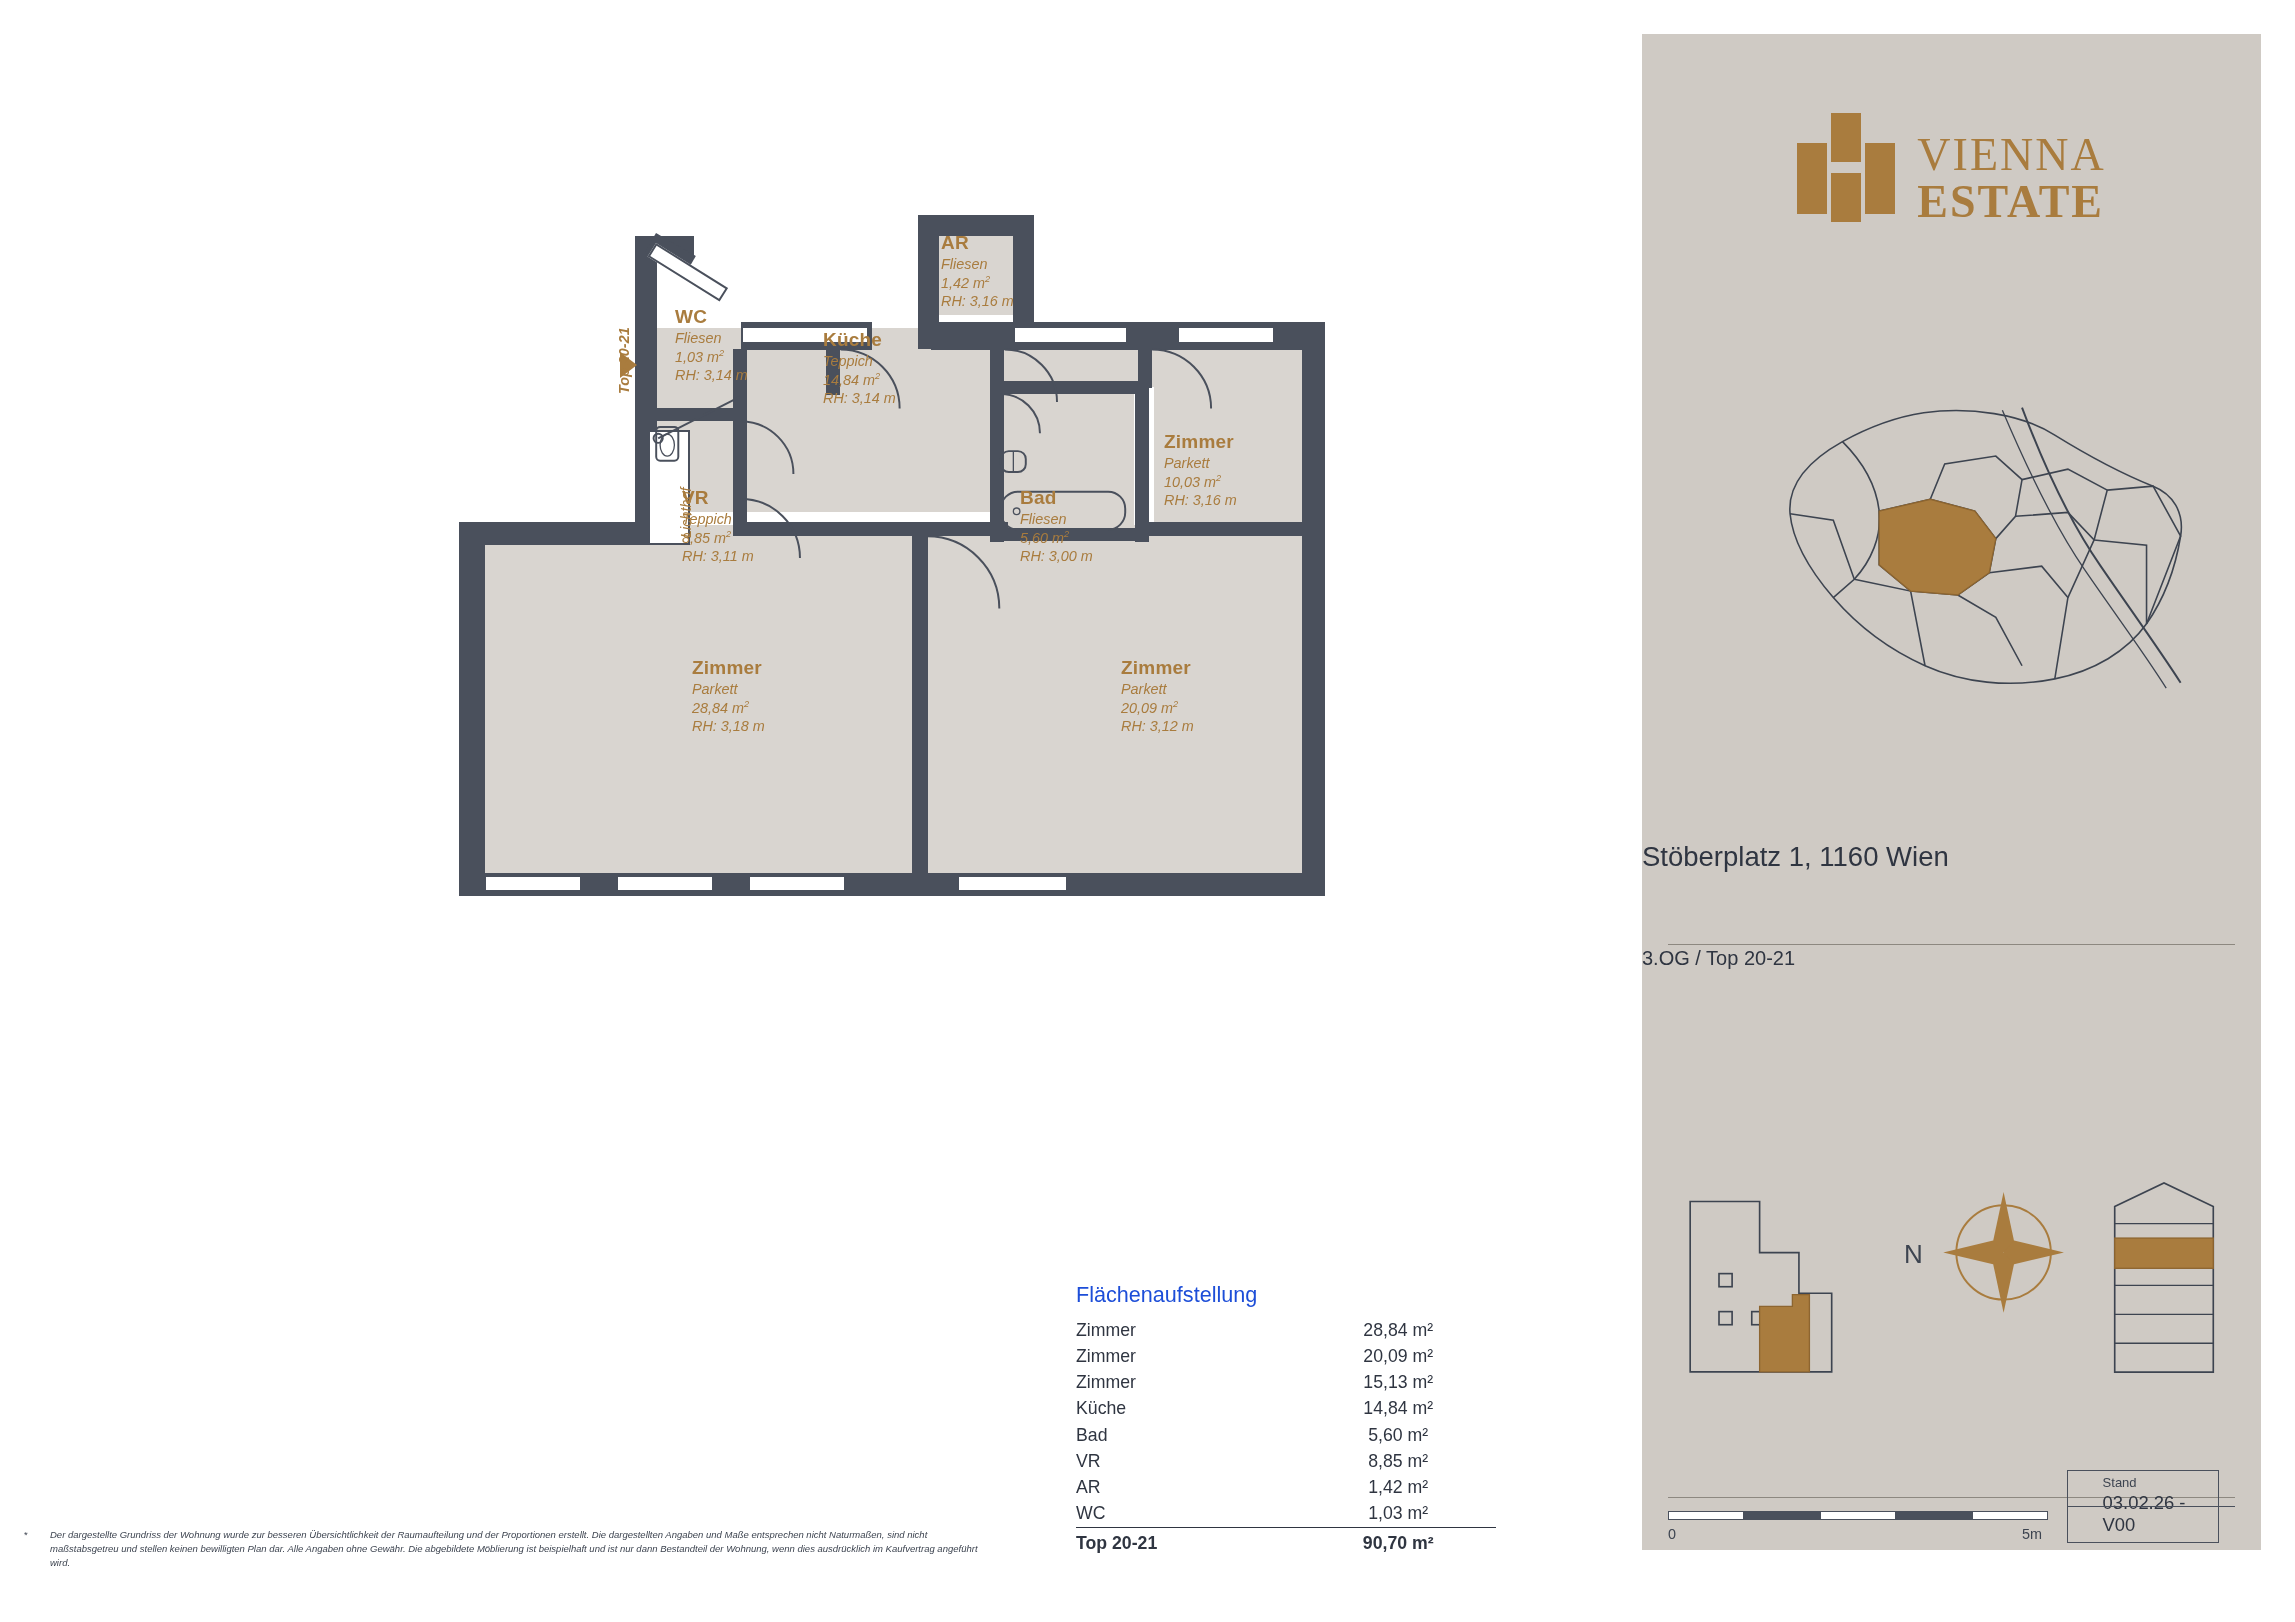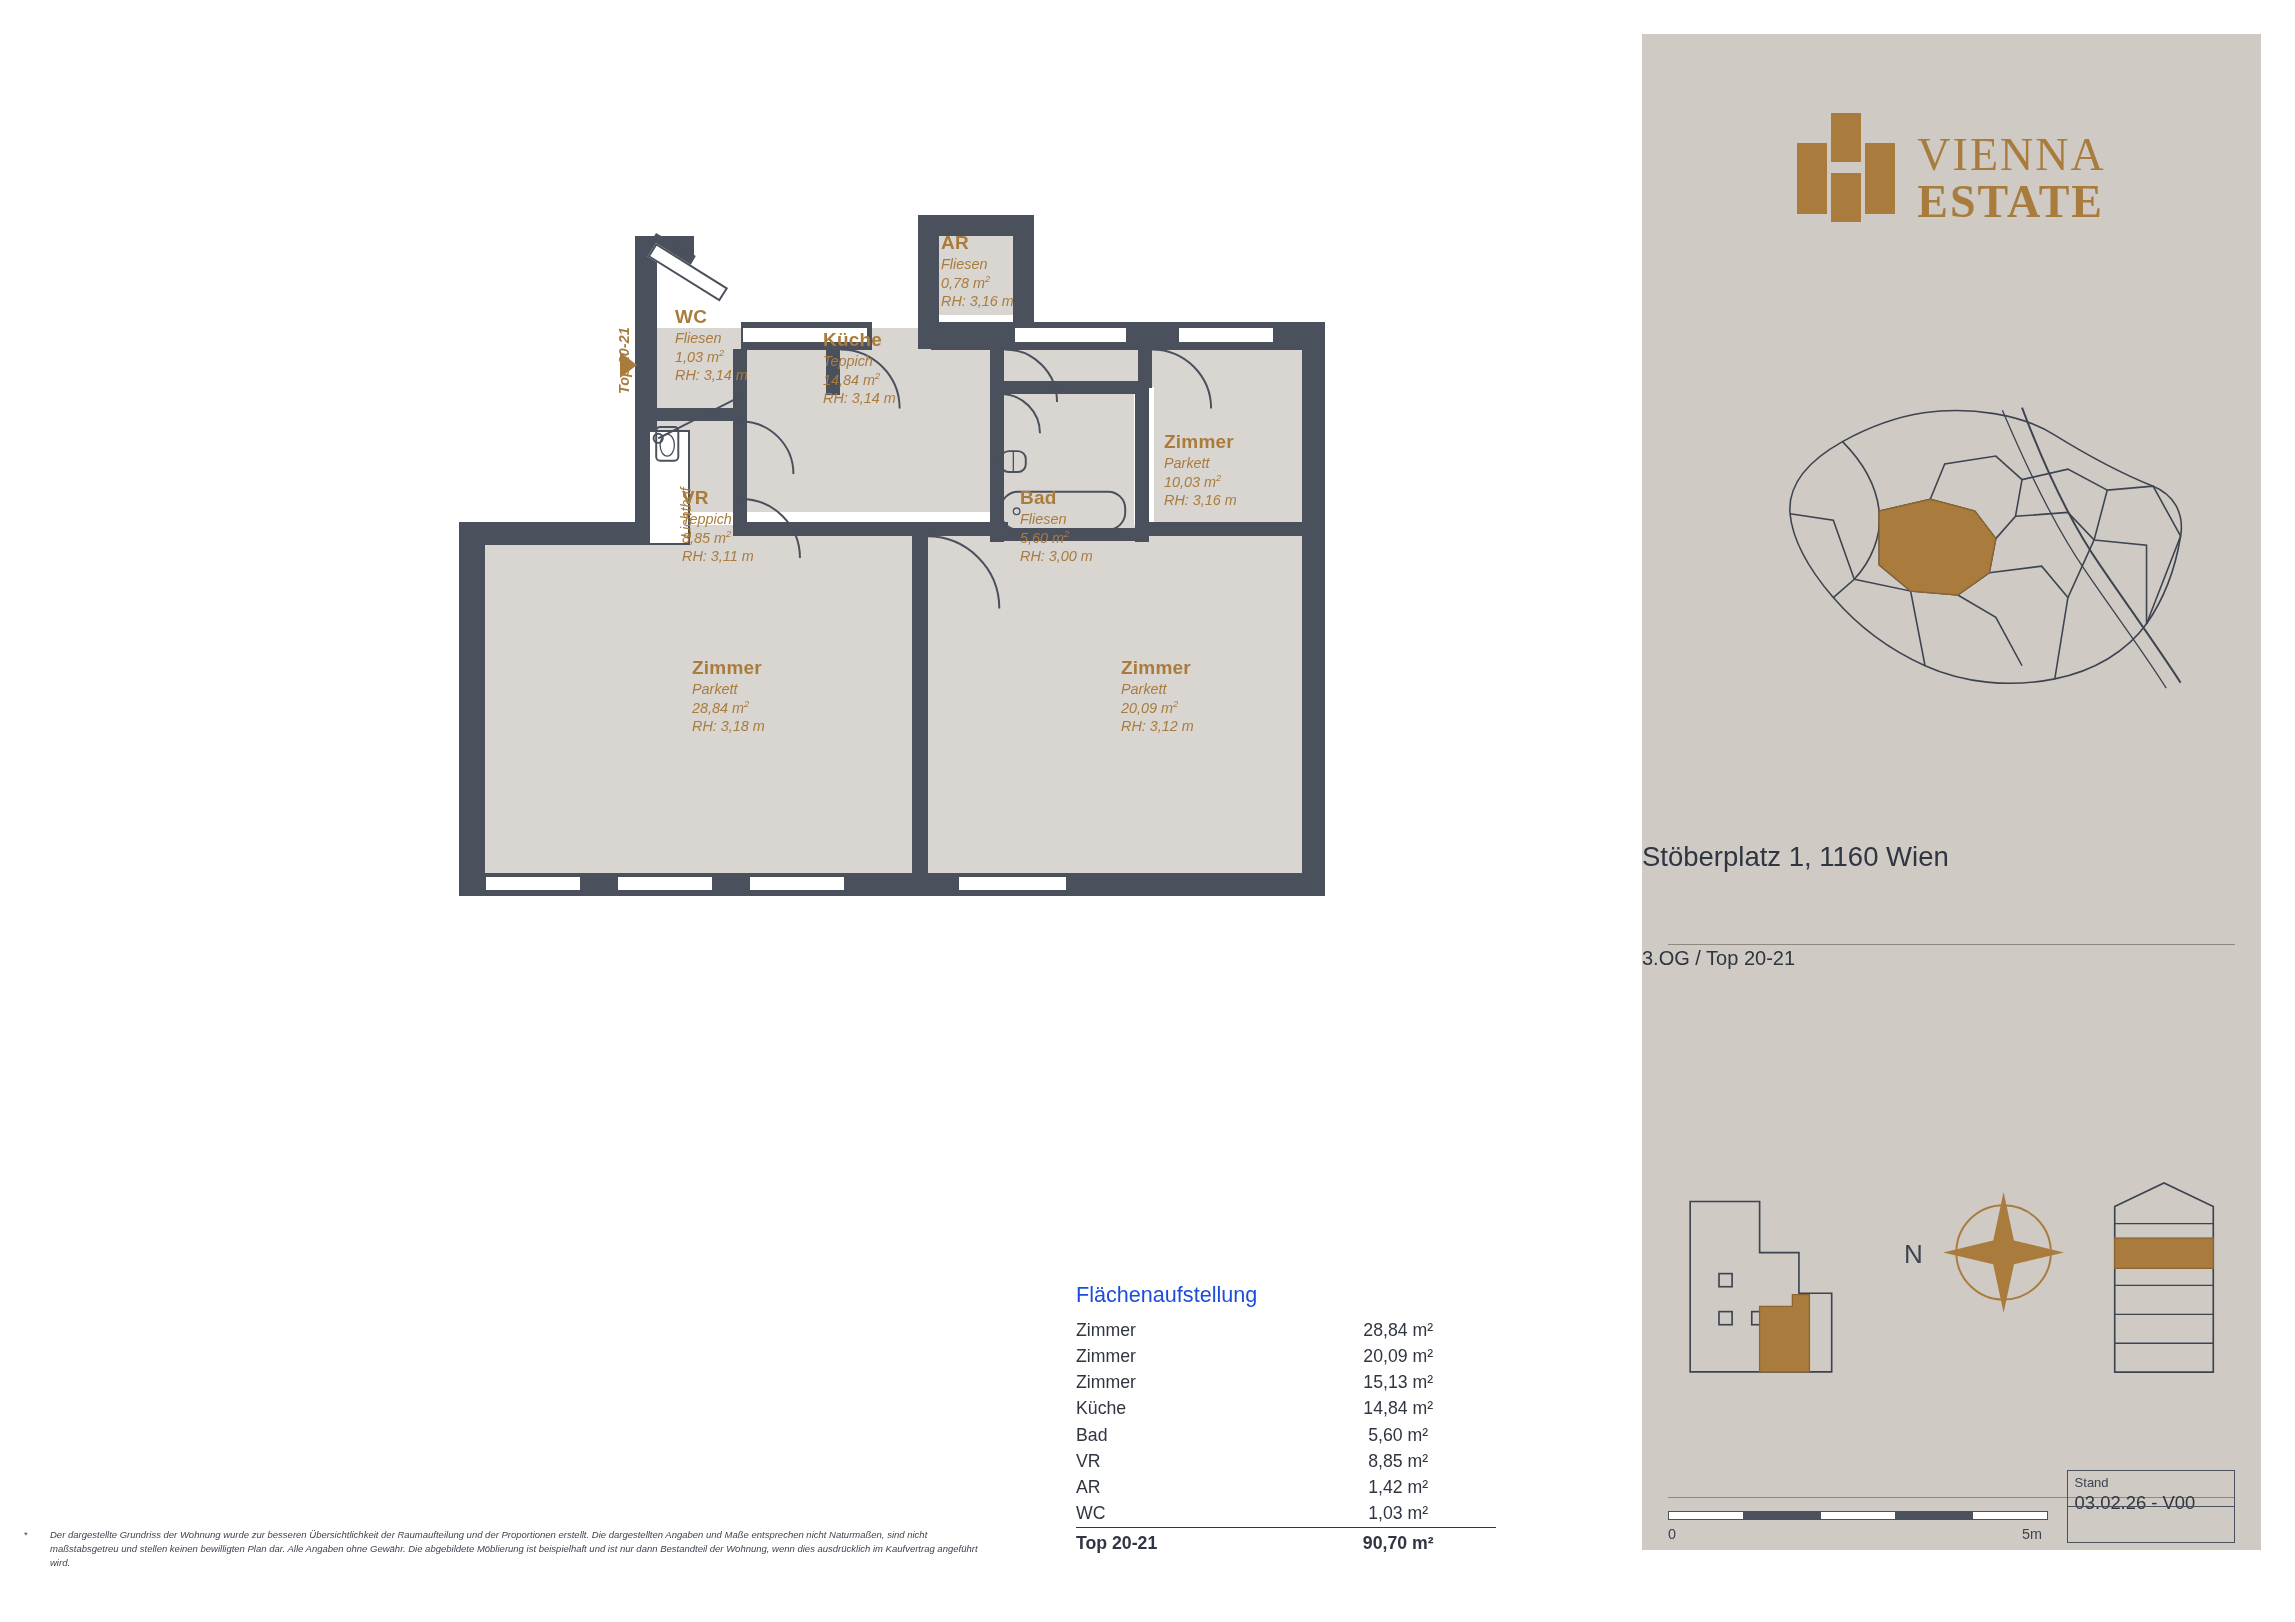--- a/index.html
+++ b/index.html
@@ -24,21 +24,21 @@
   .logomark{position:relative;width:98px;height:131px;}
   .logomark i{position:absolute;display:block;background:#a97c3e;}
   .brandtext{font-family:"Liberation Serif",serif;color:#a97c3e;line-height:1.02;}
   .brandtext .l1{font-size:46px;letter-spacing:2px;}
   .brandtext .l2{font-size:46px;letter-spacing:2px;font-weight:bold;}
 
   .addr{position:absolute;left:0;width:748px;text-align:left;color:#2f3541;}
   .addr.a1{top:807px;font-size:27.5px;}
   .addr.a2{top:880px;font-size:20px;margin-top:33px;}
 
-  .stand-box{position:absolute;left:425px;top:1436px;width:168px;height:73px;border:1.3px solid #4a505c;box-sizing:border-box;}
+  .stand-box{position:absolute;left:425px;top:1436px;width:152px;height:73px;border:1.3px solid #4a505c;box-sizing:border-box;padding-left:28px;}
   .stand-box .t{font-size:13px;padding:3.9px 5.2px 0 6.6px;color:#3d4450;}
   .stand-box .v{font-size:18.4px;padding:2.6px 5.2px 0 6.6px;color:#2f3541;}
   .stand-line{position:absolute;left:425px;top:1472px;width:168px;height:1.3px;background:#4a505c;}
 
   .scalebar{position:absolute;left:26px;top:1474px;width:380px;height:17px;}
   .scalebar .seg{position:absolute;top:2.6px;height:9.2px;border:1.3px solid #4a505c;box-sizing:border-box;}
   .scalebar .lab{position:absolute;top:18.4px;font-size:14.4px;color:#3d4450;}
 
   
   #areatable{position:absolute;left:1076px;top:1282px;width:420px;}
@@ -139,21 +139,21 @@
       <ellipse cx="25" cy="34" rx="11" ry="17" fill="none" stroke="#4a505c" stroke-width="2"></ellipse>
     </svg>
     <svg class="abs" style="left:190px;top:190px;width:131px;height:79px;" viewBox="0 0 200 120">
       <line x1="14" y1="78" x2="140" y2="14" stroke="#4a505c" stroke-width="3"></line>
       <circle cx="14" cy="78" r="7" fill="none" stroke="#4a505c" stroke-width="3"></circle>
     </svg>
 
     <div class="label" style="left:482px;top:34px;">
       <div class="rname">AR</div>
       <div class="rline">Fliesen</div>
-      <div class="rline"><span>0,78</span> <span>m</span><sup>2</sup></div>
+      <div class="rline"><span>1,42</span> <span>m</span><sup>2</sup></div>
       <div class="rline">RH: 3,16 m</div>
     </div>
 
     <div class="label" style="left:216px;top:108px;">
       <div class="rname">WC</div>
       <div class="rline">Fliesen</div>
       <div class="rline"><span>1,03</span> <span>m</span><sup>2</sup></div>
       <div class="rline">RH: 3,14 m</div>
     </div>
 

